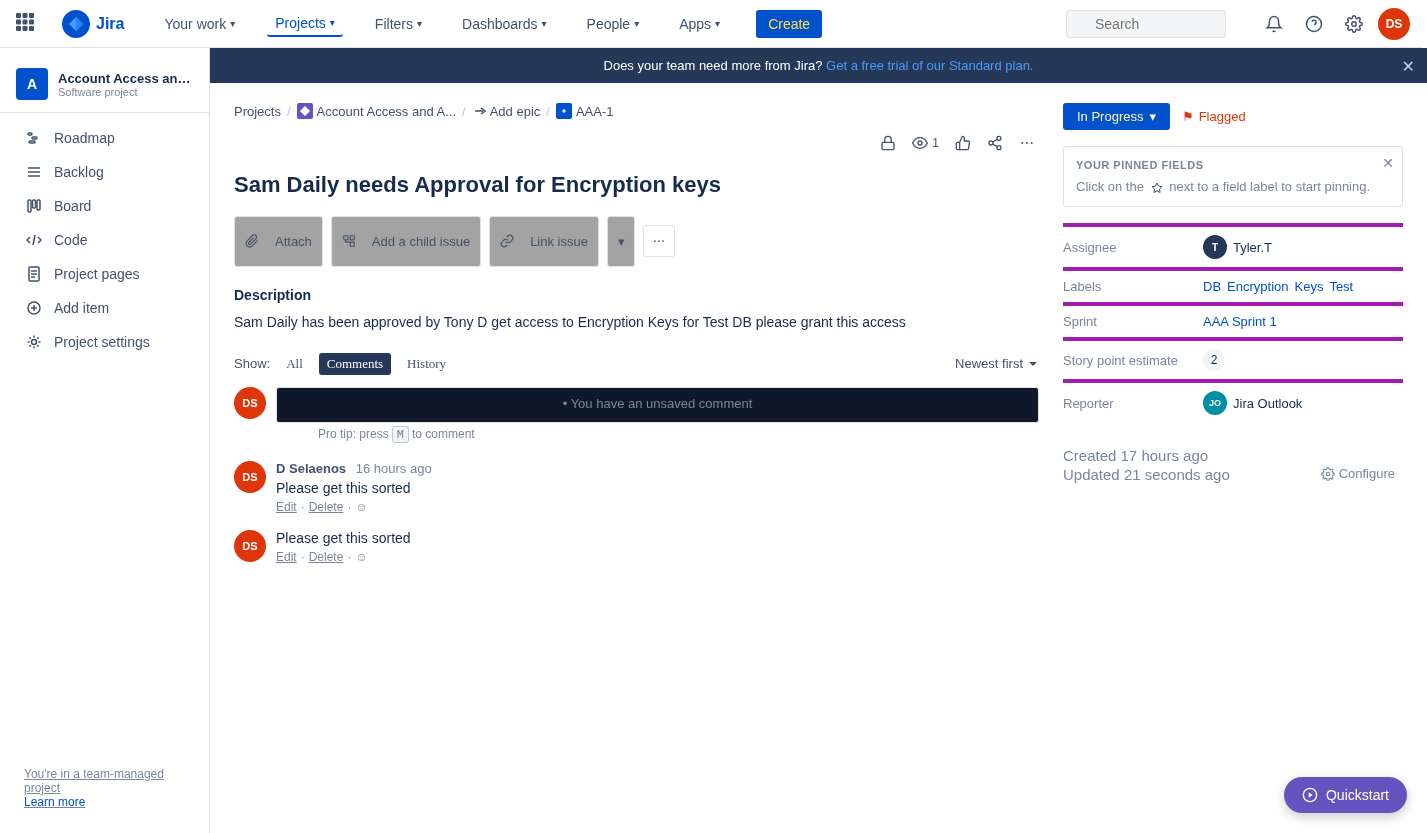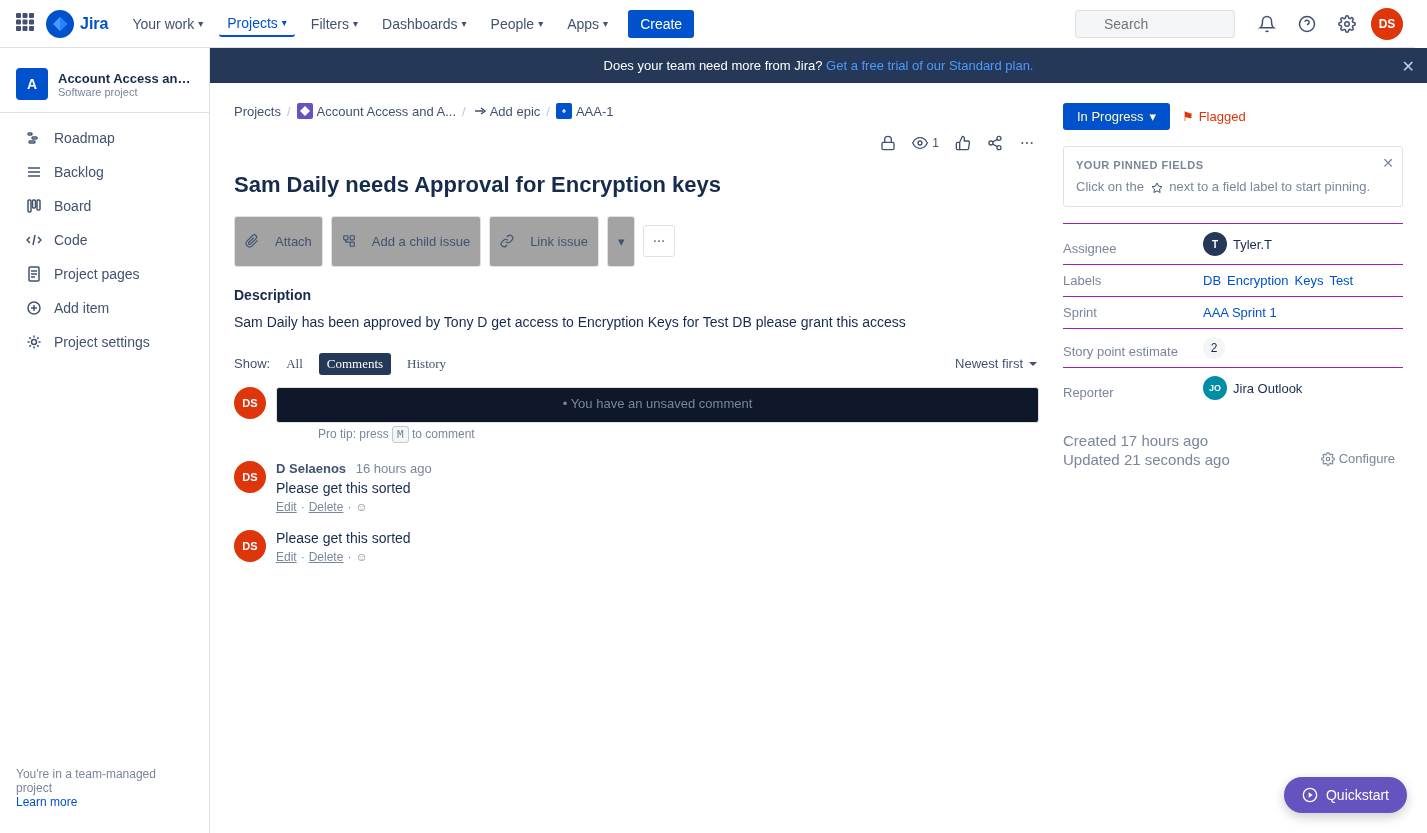--- a/index.html
+++ b/index.html
@@ -6,41 +6,41 @@
     body { font-family: -apple-system, BlinkMacSystemFont, 'Segoe UI', sans-serif; font-size: 14px; background: #fff; color: #172b4d; overflow: hidden; }
 
     
     .top-nav {
       height: 48px;
       background: #fff;
       border-bottom: 1px solid #dfe1e6;
       display: flex;
       align-items: center;
       padding: 0 12px;
-      gap: 8px;
+      gap: 24px;
       position: fixed;
-      top: 0; left: 0; right: 12px;
+      top: 0; left: 0; right: 5px;
       z-index: 100;
     }
     .nav-logo { display: flex; align-items: center; gap: 6px; margin-right: 8px; }
     .nav-logo-icon { width: 28px; height: 28px; }
     .nav-logo-text { font-size: 16px; font-weight: 600; color: #0052cc; }
     .nav-link {
       padding: 4px 8px;
       font-size: 14px;
       color: #42526e;
       cursor: pointer;
       border-radius: 3px;
       display: flex; align-items: center; gap: 2px;
       white-space: nowrap;
     }
     .nav-link.active { color: #0052cc; border-bottom: 2px solid #0052cc; }
     .nav-create-btn {
       background: #0052cc;
-      color: #ffffff;
+      color: #fde047;
       border: none;
       border-radius: 3px;
       padding: 6px 12px;
       font-size: 14px;
       font-weight: 500;
       cursor: pointer;
       margin-left: 4px;
     }
     .nav-spacer { flex: 1; }
     .nav-search {
@@ -116,23 +116,24 @@
       padding: 8px 16px;
       cursor: pointer;
       color: #42526e;
       font-size: 14px;
       border-radius: 3px;
       margin: 1px 8px;
     }
     .sidebar-nav-item .item-icon { width: 20px; display: flex; justify-content: center; }
     .sidebar-footer {
       margin-top: auto;
-      padding: 12px 16px;
+      padding: 12px 24px;
       font-size: 12px;
       color: #7a869a;
+      text-decoration: underline;
     }
     .sidebar-footer a { color: #0052cc; text-decoration: none; }
 
     
     .content-area {
       flex: 1;
       overflow-y: auto;
       display: flex;
       flex-direction: column;
     }
@@ -426,23 +427,23 @@
     }
     .pinned-hint {
       font-size: 13px;
       color: #7a869a;
     }
     .pinned-hint svg { vertical-align: middle; }
 
     
     .field-row {
       display: flex;
-      align-items: flex-end;
+      align-items: center;
       padding: 8px 0;
-      border-top: 1px solid #a21caf;
+      border-top: 4px solid #a21caf;
     }
     .field-label {
       width: 140px;
       min-width: 140px;
       font-size: 13px;
       color: #7a869a;
     }
     .field-value {
       flex: 1;
       font-size: 13px;

